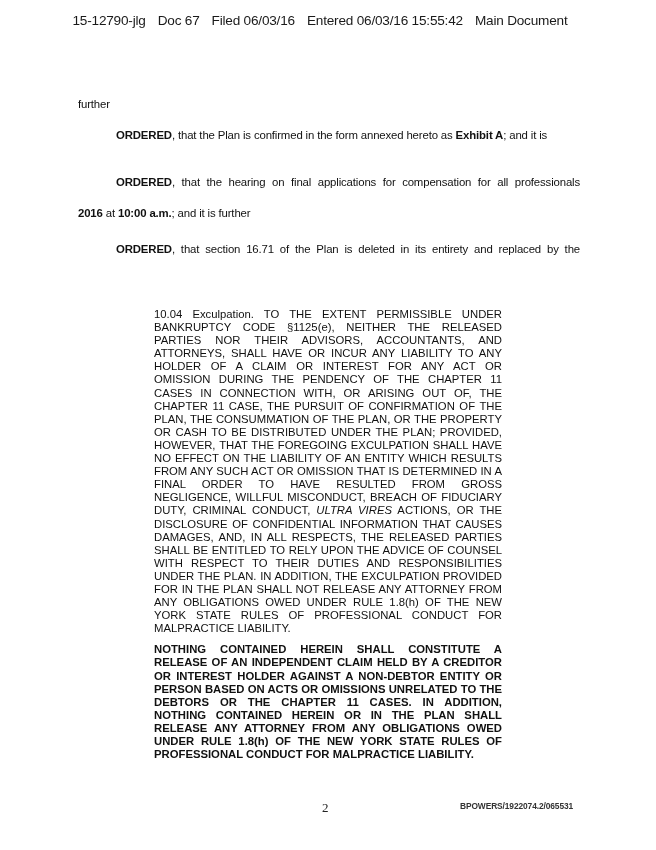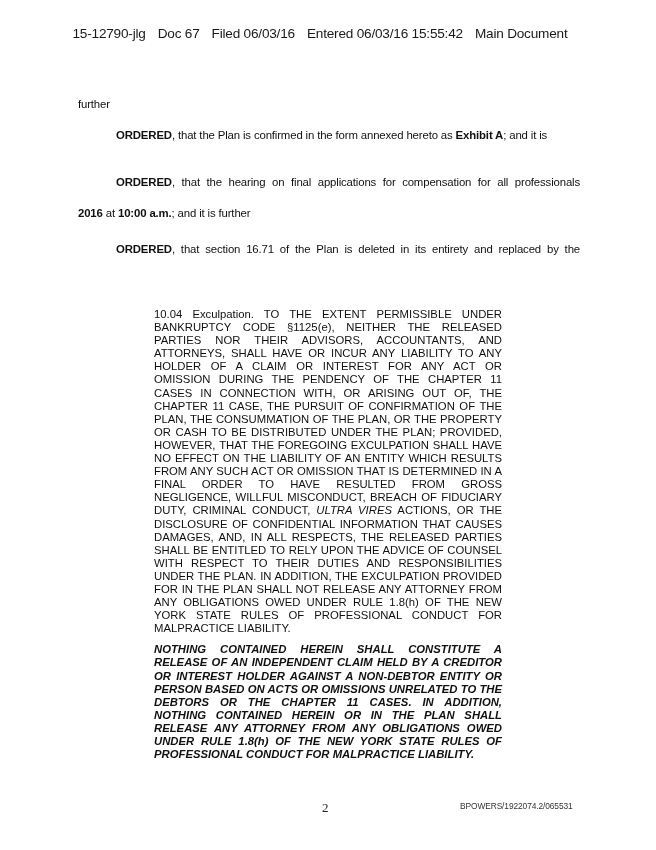--- a/index.html
+++ b/index.html
@@ -10,21 +10,21 @@
     body {
       width: 656px;
       height: 850px;
       position: relative;
       overflow: hidden;
       font-family: "Liberation Sans", sans-serif;
       color: #111111;
     }
     .header {
       position: absolute;
-      top: 26px;
+      top: 13px;
       left: 0;
       width: 640px;
       text-align: center;
       font-size: 13.6px;
       line-height: 15px;
       letter-spacing: -0.2px;
       color: #1a1a1a;
     }
     .header .row1 span {
       margin: 0 6px;
@@ -59,37 +59,37 @@
       font-size: 11.3px;
       line-height: 13.1px;
       text-align: justify;
       text-align-last: left;
       color: #111;
     }
     .quote p { margin: 0; }
     .quote .bold-block {
       font-weight: bold;
       margin-top: 8px;
-      font-style: italic;
     }
     .page-num {
       position: absolute;
       top: 800px;
       left: 322px;
       font-family: "Liberation Serif", serif;
       font-size: 13px;
       color: #222;
     }
     .doc-id {
       position: absolute;
       top: 801px;
       left: 460px;
       font-size: 8.4px;
       letter-spacing: -0.1px;
       color: #333;
+      font-weight: bold;
     }
   </style>
 </head>
 <body>
 
 <div class="header">
   <div class="row1">
     <span>15-12790-jlg</span><span>Doc 67</span><span>Filed 06/03/16</span><span>Entered 06/03/16 15:55:42</span><span>Main Document</span>
   </div>
 </div>

